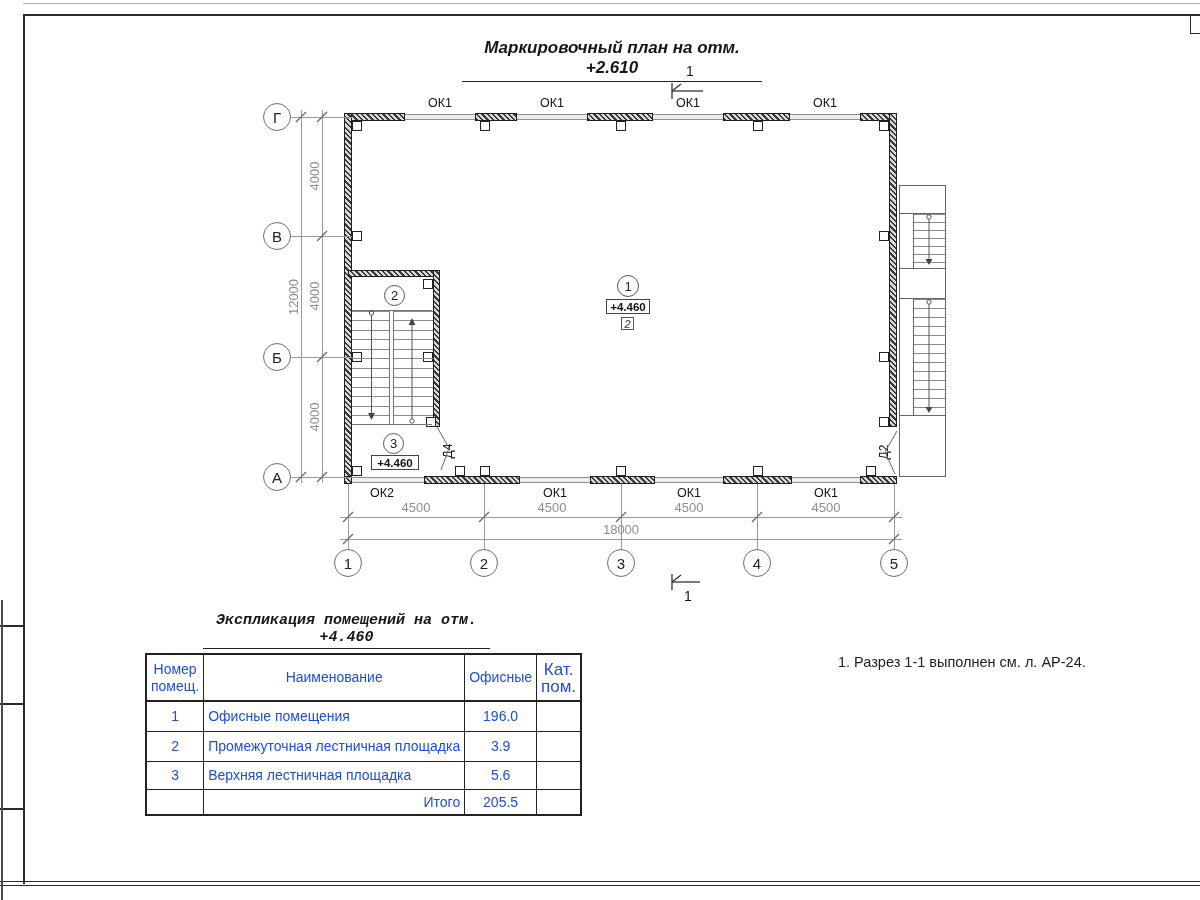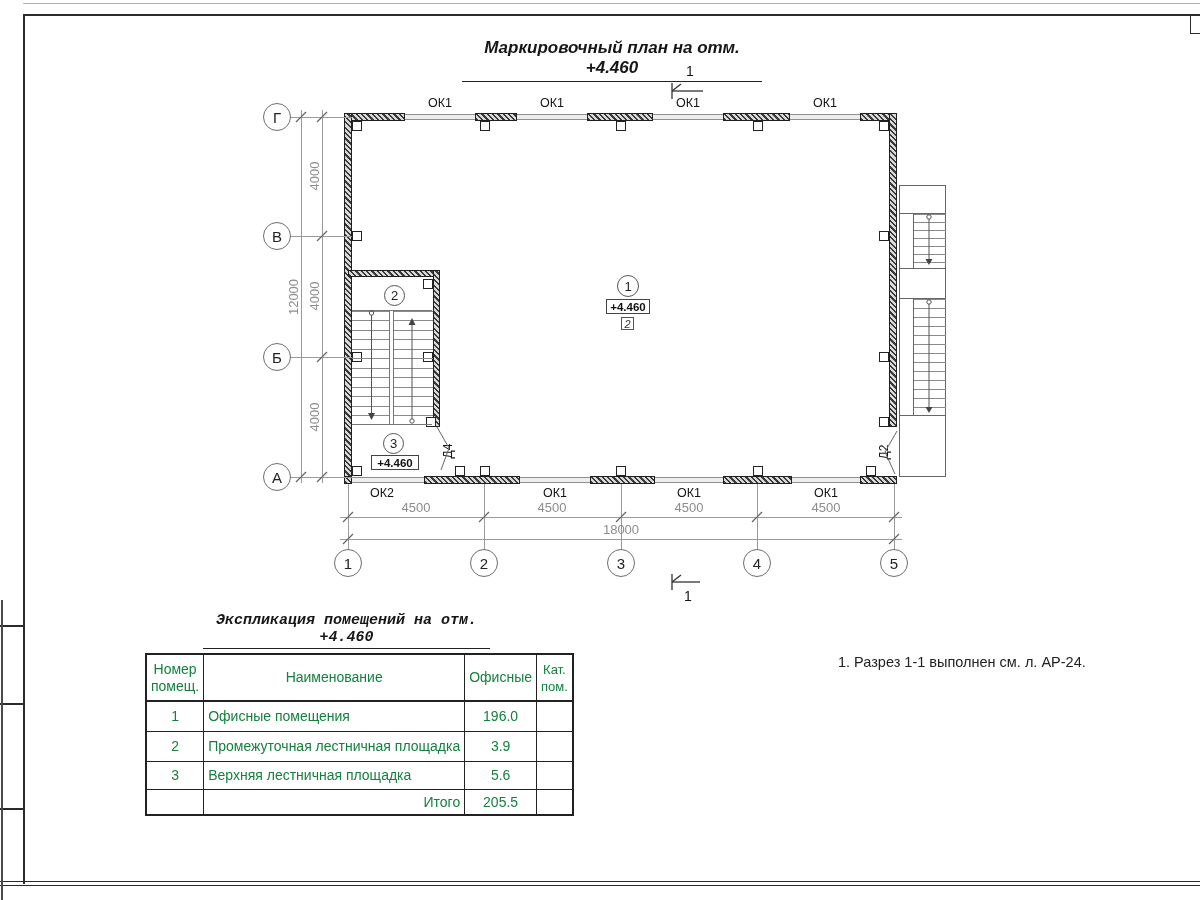--- a/index.html
+++ b/index.html
@@ -41,21 +41,21 @@
   .treads{position:absolute;background:repeating-linear-gradient(to bottom,#8a8a8a 0 1px,transparent 1px 9.5px);}
   .treads8{position:absolute;background:repeating-linear-gradient(to bottom,#8a8a8a 0 1px,transparent 1px 8px);}
   .treads9{position:absolute;background:repeating-linear-gradient(to bottom,#8a8a8a 0 1px,transparent 1px 9px);}
   .title{position:absolute;font-style:italic;font-weight:bold;font-size:17px;color:#161616;
          text-align:center;border-bottom:1.3px solid #222;padding-bottom:3px;}
   .subtitle{position:absolute;font-style:italic;font-weight:bold;font-size:15px;color:#161616;
          text-align:center;border-bottom:1.2px solid #222;padding-bottom:2px;}
   .note{position:absolute;font-size:14.5px;color:#222;}
   
   table.sched{position:absolute;left:145px;top:653px;border-collapse:collapse;table-layout:fixed;
-              font-size:14px;color:#15803d;background:#fff;}
+              font-size:14px;color:#1d4ed8;background:#fff;}
   table.sched td{box-sizing:border-box;border:1px solid #222;vertical-align:middle;
                  padding:0 4px;overflow:hidden;white-space:nowrap;}
   table.sched{border:2px solid #222;}
   table.sched tr.hdr td{text-align:center;white-space:pre-line;border-bottom:2px solid #222;height:47px;line-height:17px;}
   .c{text-align:center;}
   .r{text-align:right;}
 </style>
 </head>
 <body>
 
@@ -64,21 +64,21 @@
   <div class="fl" style="left:23px;top:3px;width:1177px;height:1px;background:#b3b3b3;"></div>
   <div class="fl" style="left:23px;top:14px;width:1.5px;height:870px;"></div>
   <div class="fl" style="left:23px;top:14px;width:1177px;height:1.5px;"></div>
   <div class="abs" style="left:0;top:881px;width:1200px;height:5px;border-top:1.5px solid #2b2b2b;border-bottom:1.5px solid #2b2b2b;box-sizing:border-box;"></div>
   <div class="abs" style="left:1190px;top:15px;width:10px;height:18px;border-left:1px solid #2b2b2b;border-bottom:1px solid #2b2b2b;"></div>
   <div class="fl" style="left:0;top:625px;width:23px;height:1.5px;"></div>
   <div class="fl" style="left:0;top:703px;width:23px;height:1.5px;"></div>
   <div class="fl" style="left:0;top:808px;width:23px;height:1.5px;"></div>
   <div class="fl" style="left:1px;top:600px;width:1.5px;height:300px;background:#4a4a4a;"></div>
 
-  <div class="title" style="left:462px;top:38px;width:300px;">Маркировочный план на отм. +4.460</div>
+  <div class="title" style="left:462px;top:38px;width:300px;">Маркировочный план на отм. +2.610</div>
   <div class="subtitle" style="left:203px;top:612px;width:287px;font-family:Liberation Mono, monospace;">Экспликация помещений на отм. +4.460</div>
   <div class="note" style="left:838px;top:654px;">1. Разрез 1-1 выполнен см. л. АР-24.</div>
 
   <div class="lbl" style="left:682px;top:64px;width:16px;font-size:14px;">1</div>
   <div class="lbl" style="left:680px;top:589px;width:16px;font-size:14px;">1</div>
 
   <div class="wall" style="left:344px;top:113px;width:61px;height:8px;"></div>
   <div class="wall" style="left:475px;top:113px;width:42px;height:8px;"></div>
   <div class="wall" style="left:587px;top:113px;width:66px;height:8px;"></div>
   <div class="wall" style="left:723px;top:113px;width:67px;height:8px;"></div>
@@ -269,21 +269,21 @@
         <col style="width:245px">
         <col style="width:65px">
         <col style="width:28px">
       </colgroup>
     <tbody>
         <tr class="hdr">
       <td>Номер
 помещ.</td>
       <td>Наименование</td>
       <td>Офисные</td>
-      <td style="font-size:13px;">Кат.
+      <td style="font-size:17px;">Кат.
 пом.</td>
     </tr>
     <tr style="height:30px;">
       <td class="c">1</td>
       <td>Офисные помещения</td>
       <td class="c">196.0</td>
       <td></td>
     </tr>
     <tr style="height:30px;">
       <td class="c">2</td>

